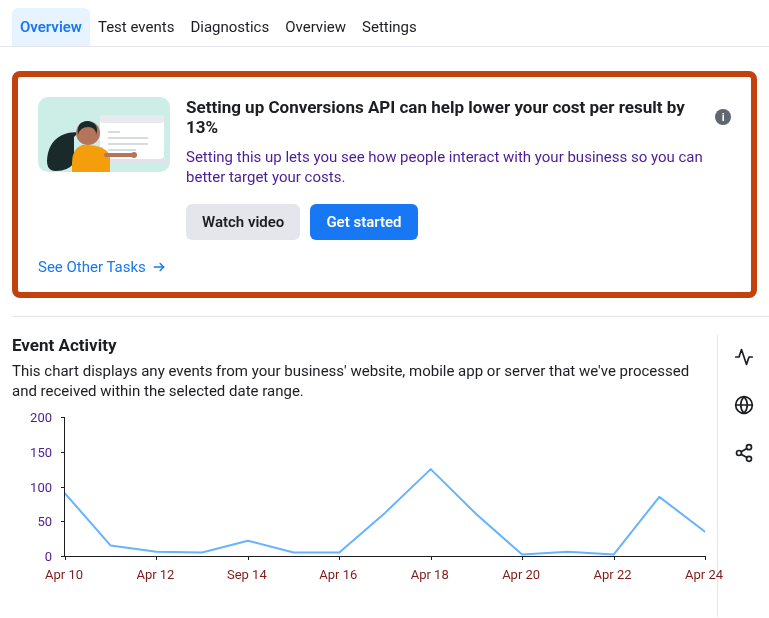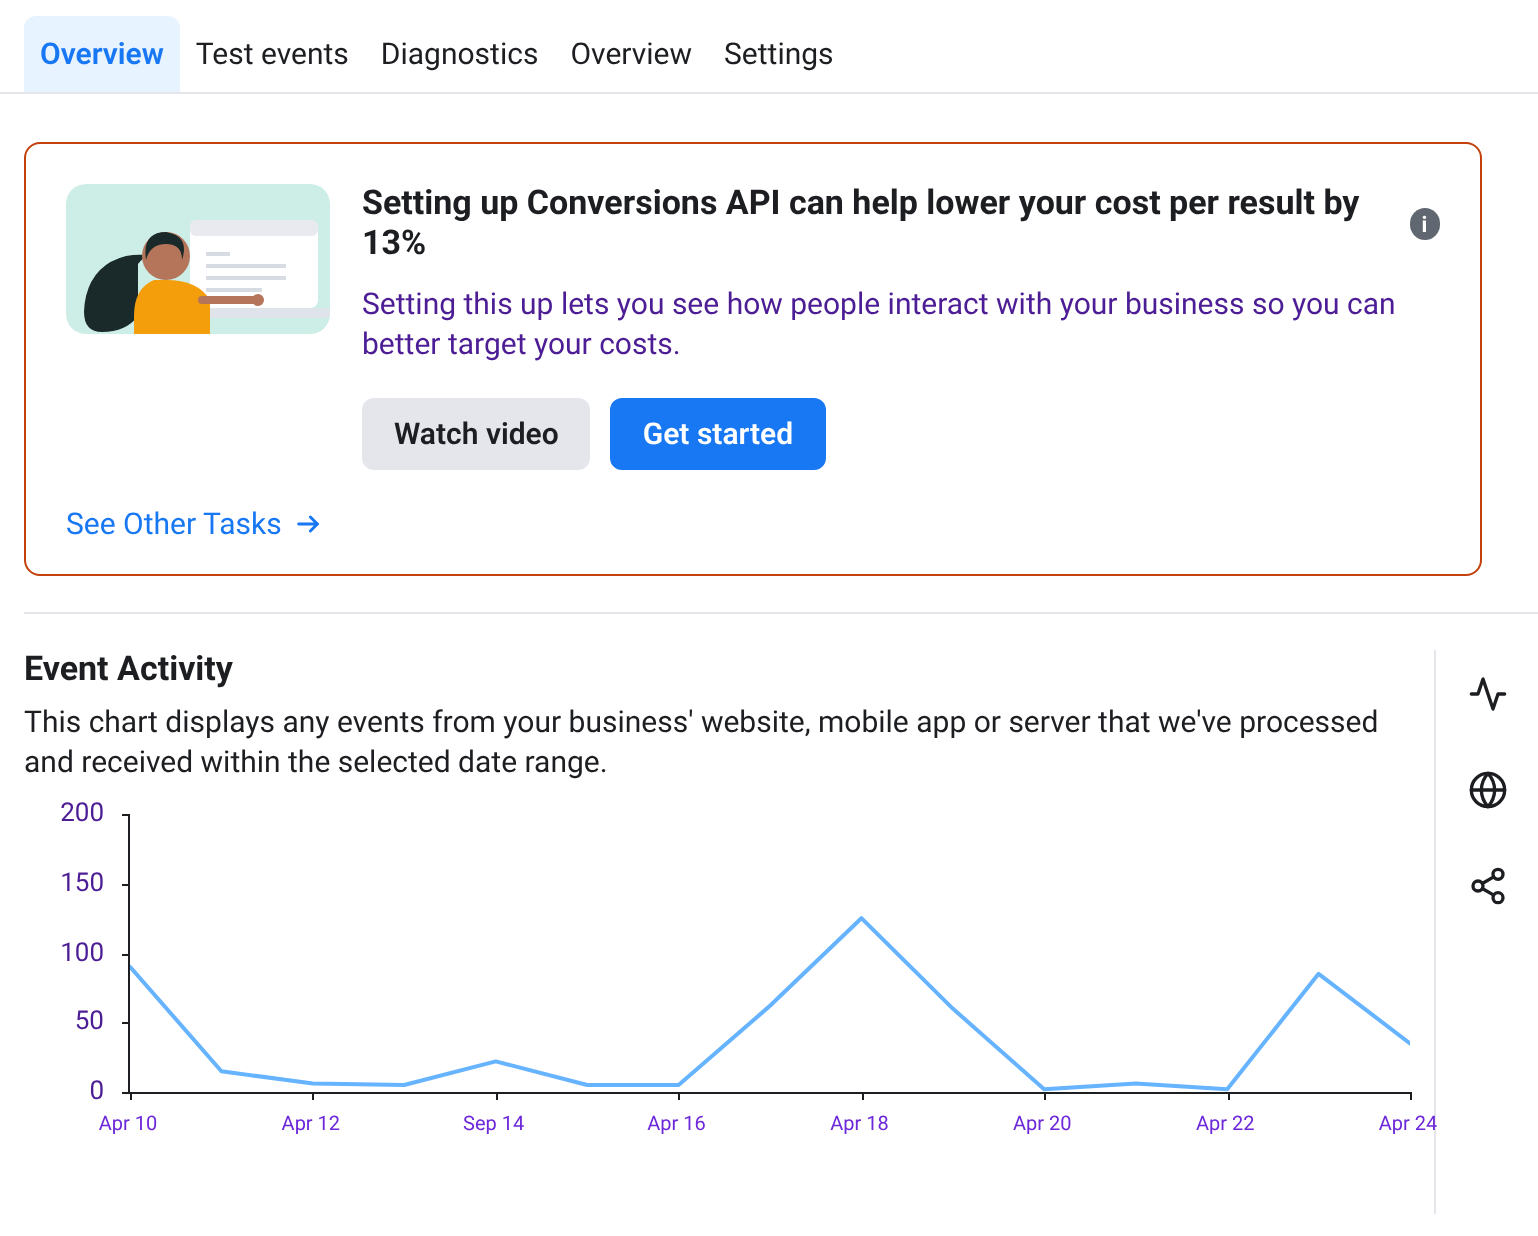--- a/index.html
+++ b/index.html
@@ -23,22 +23,22 @@
       color: #1c1e21;
       cursor: pointer;
       border-radius: 6px 6px 0 0;
     }
     .tab.active {
       color: #1877f2;
       font-weight: 600;
       background: #e7f3ff;
     }
     .card {
-      margin: 24px 28px 0 12px;
-      border: 1px solid #c2410c;
+      margin: 24px 12px 0 12px;
+      border: 6px solid #c2410c;
       border-radius: 8px;
       padding: 20px 20px 16px 20px;
       background: #fff;
     }
     .card-top {
       display: flex;
       gap: 16px;
     }
     .illus {
       width: 132px;
@@ -167,22 +167,22 @@
     }
     .x-axis {
       position: absolute;
       left: 44px;
       right: 0;
       top: 150px;
       height: 20px;
     }
     .x-label {
       position: absolute;
-      font-size: 10px;
-      color: #6d28d9;
+      font-size: 13px;
+      color: #7f1d1d;
       transform: translateX(-50%);
       white-space: nowrap;
     }
     .y-tick {
       position: absolute;
       left: -4px;
       width: 4px;
       height: 1px;
       background: #1c1e21;
     }

